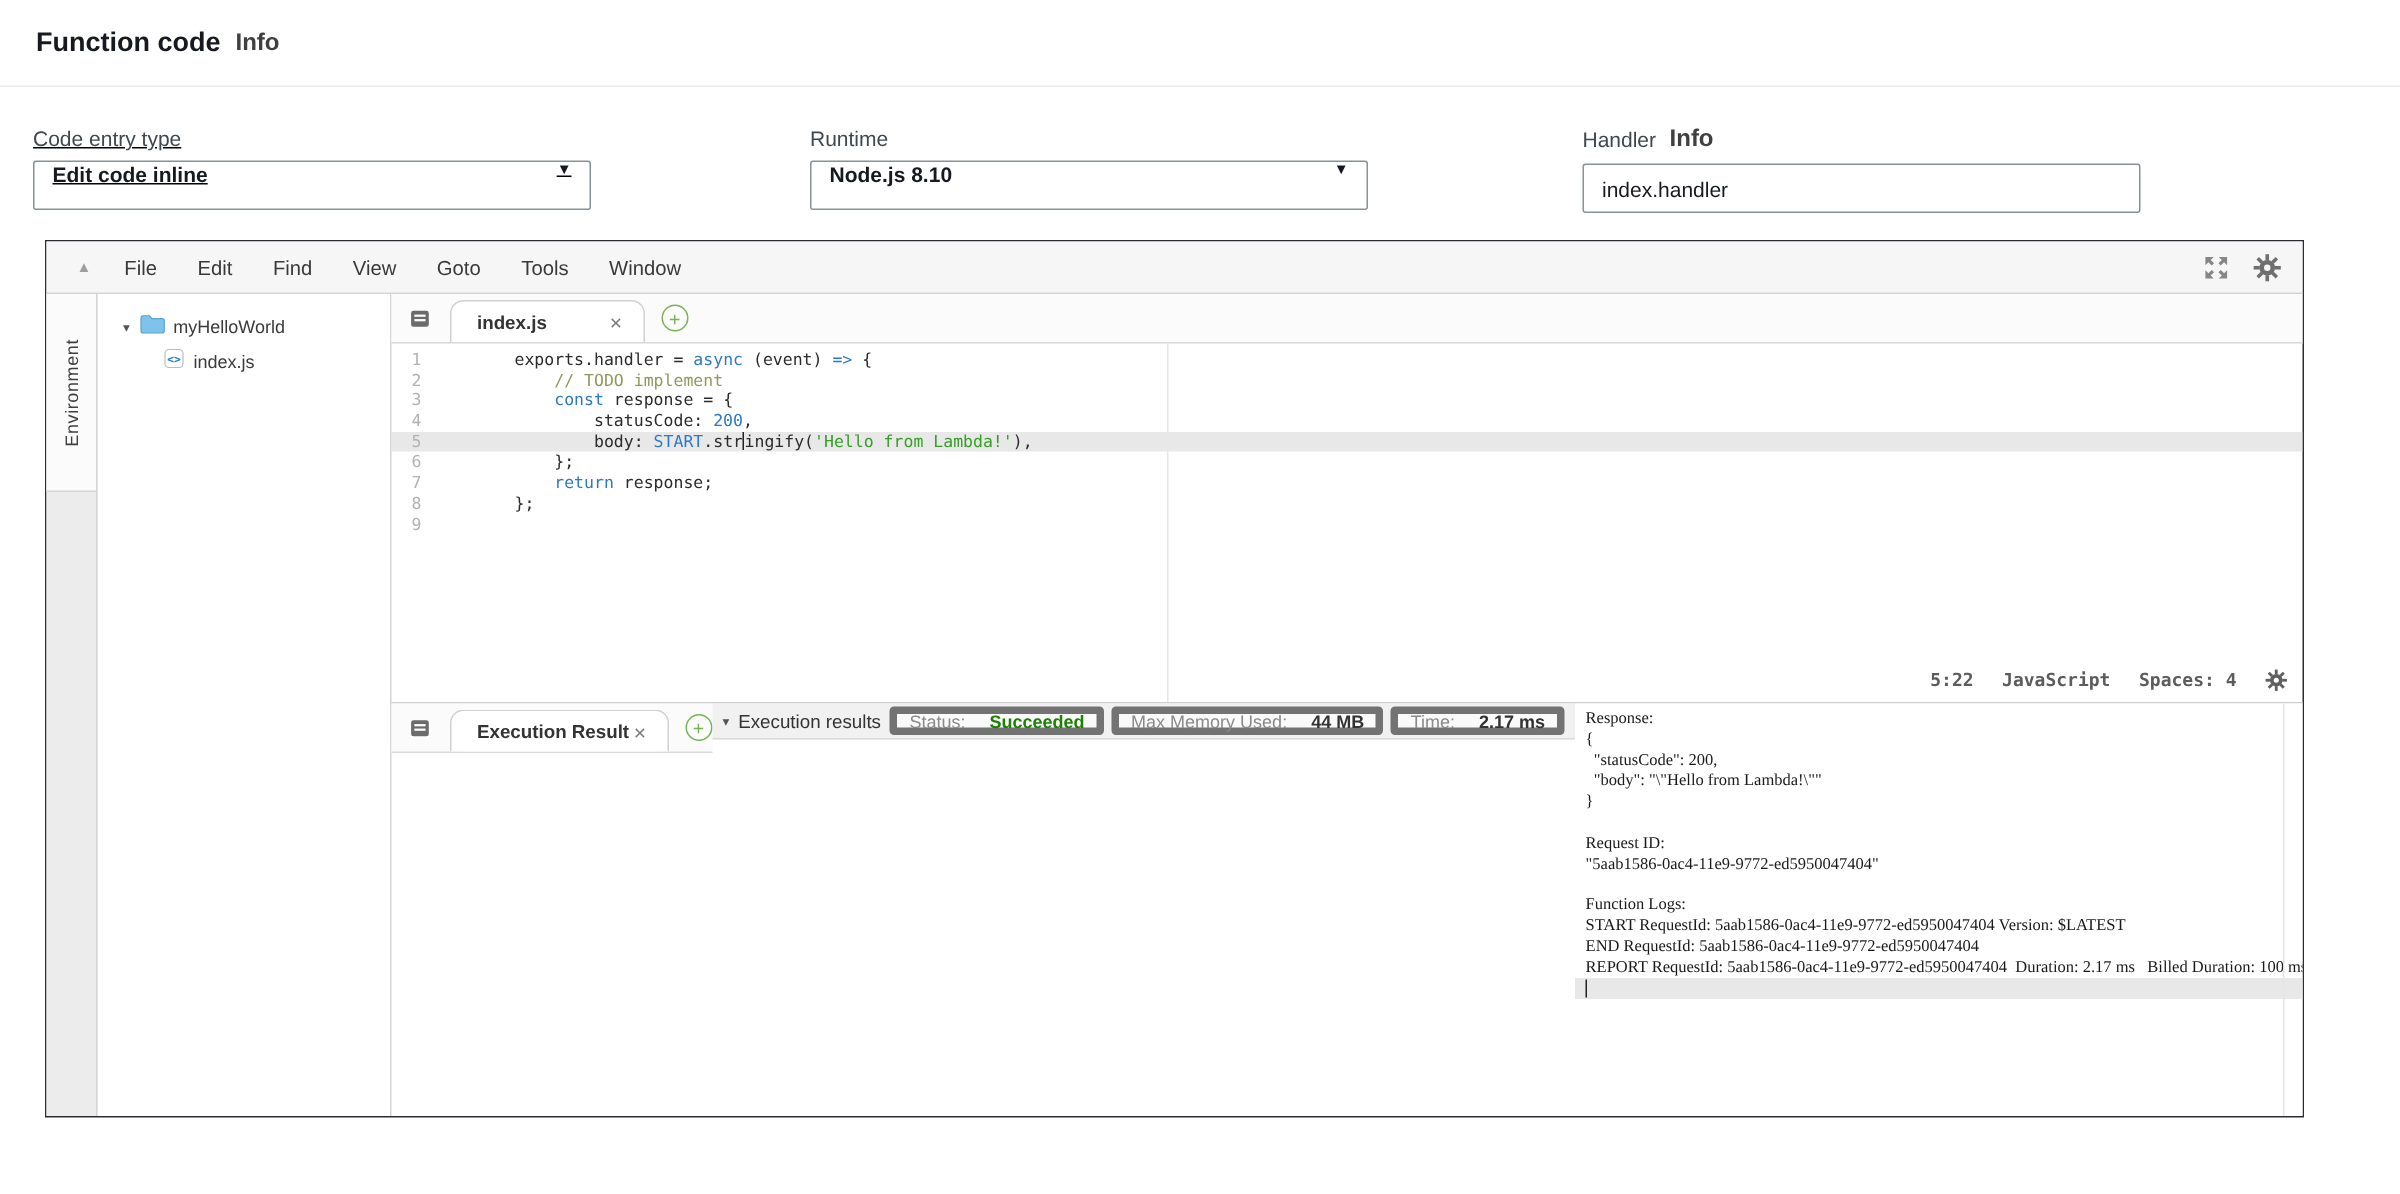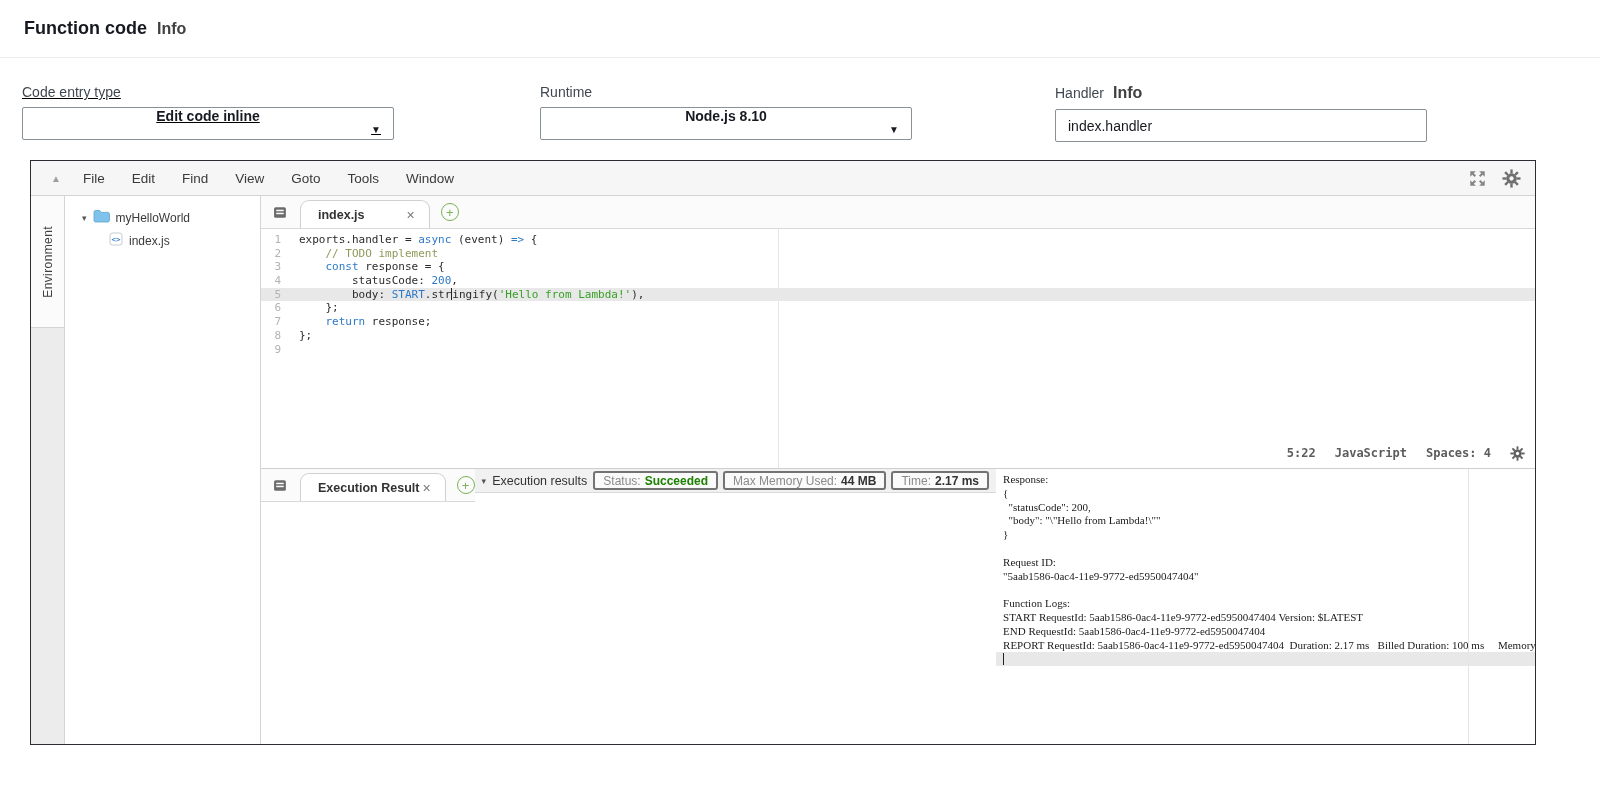--- a/index.html
+++ b/index.html
@@ -10,21 +10,21 @@
   .page-header { height:58px; border-bottom:1px solid #eaeded; display:flex; align-items:center; padding:2px 24px; }
   .page-title { font-size:18px; font-weight:700; color:#16191f; }
   .info-link { font-size:16px; font-weight:700; color:#404040; margin-left:10px; cursor:pointer; }
 
   
   .form-row { position:relative; height:100px; }
   .field { position:absolute; top:26px; width:372px; }
   .field.f1 { left:22px;text-decoration:underline; } .field.f2 { left:540px; } .field.f3 { left:1055px; }
   .field-label { font-size:14px; color:#3f4850; margin-bottom:7px; display:flex; align-items:center; gap:9px; }
   .select-box { height:33px; border:1px solid #879196; border-radius:2px; background:#fff;
-                display:flex; align-items:center; padding:0 12px; font-size:14px; font-weight:700; color:#16191f; cursor:pointer;flex-direction:column; }
+                display:flex; padding:0 12px; font-size:14px; font-weight:700; color:#16191f; cursor:pointer; }
   .select-box .arrow { margin-left:auto; font-size:10px; color:#16191f; }
   .text-input { height:33px; width:100%; border:1px solid #879196; border-radius:2px; background:#fff;
                 padding:0 12px; font-size:14px; color:#16191f; font-family:"Liberation Sans",sans-serif; }
 
   
   .ide-frame { position:absolute; left:30px; top:160px; width:1506px; height:585px;
                border:1px solid #2a2e33; background:#fff; display:flex; flex-direction:column; }
 
   .menubar { height:35px; flex:none; background:#f6f6f6; border-bottom:1px solid #d5d5d5;
              display:flex; align-items:center; padding:0 14px; }
@@ -65,39 +65,39 @@
 
   
   .editor-pane { height:272px; flex:none; display:flex; flex-direction:column; position:relative; }
   .code-area { flex:1; position:relative; padding-top:4px; overflow:hidden;
                font-family:"DejaVu Sans Mono", monospace; font-size:11px; line-height:13.7px; color:#2b2b2b; }
   .print-margin { position:absolute; top:0; bottom:0; width:1px; background:#e5e5e5; }
   .code-area .print-margin { left:517px; }
   .code-row { display:flex; height:13.7px; white-space:pre; position:relative; }
   .code-row.active { background:#e8e8e8; }
   .ln { width:33px; flex:none; text-align:right; padding-right:13px; color:#b3b3b3; }
-  .ct { padding-left:5px; }
+  .ct { padding-left:5px;margin-left:44px; }
   .tok-kw  { color:#2d79c7; }
   .tok-num { color:#2d79c7; }
   .tok-str { color:#36a025; }
   .tok-cm  { color:#8f9a5a; }
   .caret { display:inline-block; width:1px; height:12px; background:#222; vertical-align:-2px; }
 
   .status-bar { position:absolute; right:10px; bottom:7px; display:flex; align-items:center; gap:19px;
                 font-size:12px; font-weight:700; color:#5c5c5c; background:transparent; }
   .status-bar .item { cursor:pointer; }
 
   
   .results-pane { flex:1; display:flex; flex-direction:row; border-top:1px solid #cfcfcf; min-height:0; }
   .results-header { height:24px; flex:none; background:#f1f1f1; border-bottom:1px solid #d9d9d9;
                     display:flex; align-items:center; padding:0 7px; font-size:12.5px; color:#333; gap:6px; }
   .results-caret { font-size:9px; color:#555; cursor:pointer; }
   .badges { margin-left:auto; display:flex; gap:5px; }
-  .badge { border:2px solid #737373; border-radius:3px; background:#fafafa; height:19px;
-           display:flex; align-items:center; padding:0 8px; font-size:12px; color:#8a8a8a; gap:4px; white-space:nowrap;text-align:center; }
+  .badge { border:5px solid #737373; border-radius:3px; background:#fafafa; height:19px;
+           display:flex; align-items:center; padding:0 8px; font-size:12px; color:#8a8a8a; gap:16px; white-space:nowrap;text-align:center; }
   .badge .val { font-weight:700; color:#333; }
   .badge .val.green { color:#1d8102; }
 
   .results-body { flex:1; position:relative; background:#fff; overflow:hidden;
                   font-family:Liberation Serif, serif; font-size:11px; line-height:13.8px; color:#1a1a1a; }
   .results-body pre { margin:0; padding:4px 0 0 7px; font:inherit; white-space:pre; }
   .results-body .print-margin { left:472px; }
   .active-out-line { height:13.8px; background:#e8e8e8; display:flex; align-items:center; padding-left:7px; }
 </style>
 </head>

